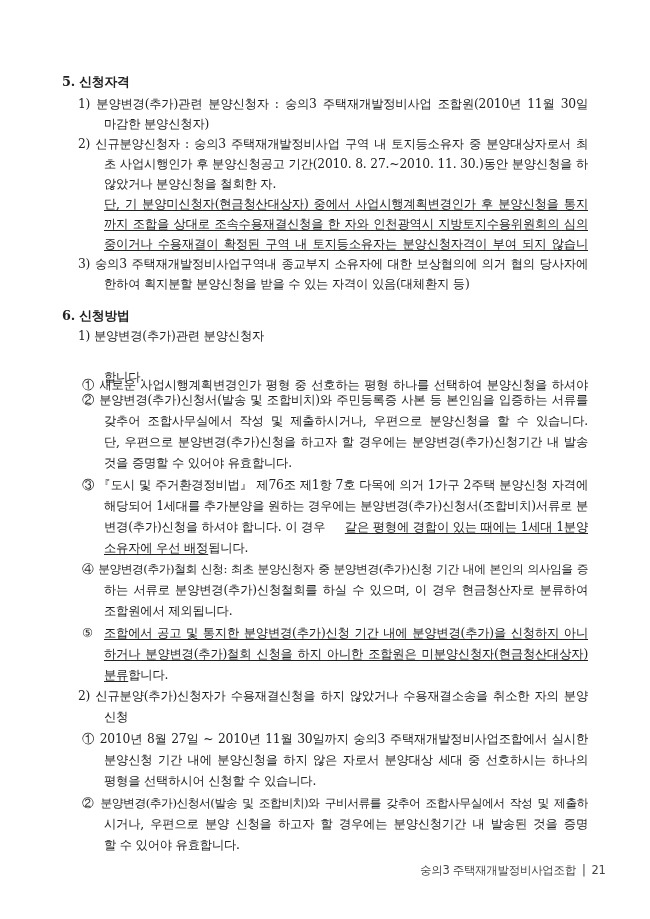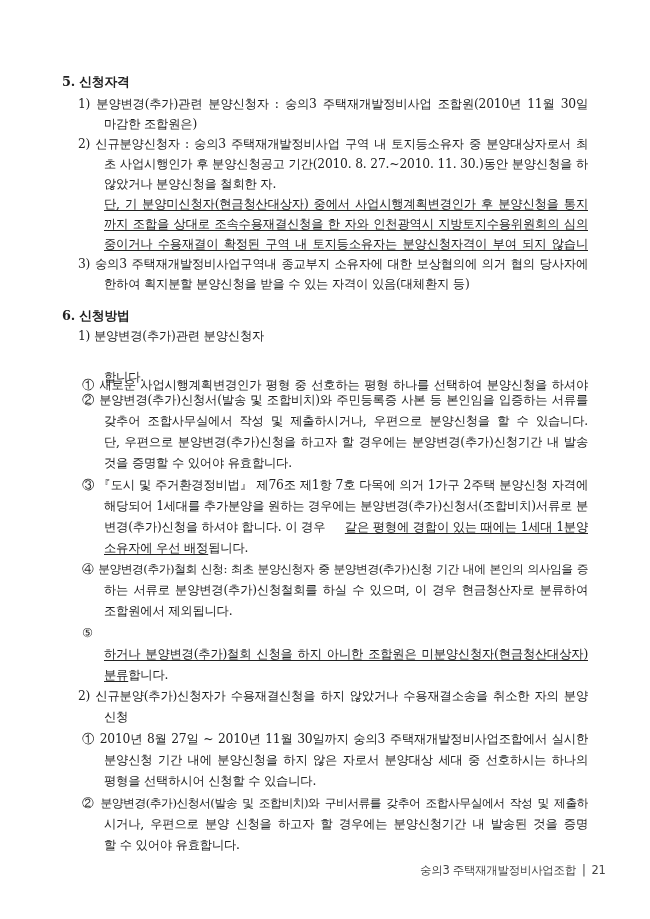--- a/index.html
+++ b/index.html
@@ -16,21 +16,21 @@
   .footer .sep { margin: 0 6px; }
 </style>
 </head>
 <body>
 
 <div class="page">
 
   <div class="line heading" style="left:62px; top:74px;">5. 신청자격</div>
 
   <div class="line just" style="left:78px; top:96px; width:510px;">1) 분양변경(추가)관련 분양신청자 : 숭의3 주택재개발정비사업 조합원(2010년 11월 30일</div>
-  <div class="line" style="left:104px; top:116px;">마감한 조합원은)</div>
+  <div class="line" style="left:104px; top:116px;">마감한 분양신청자)</div>
 
   <div class="line just" style="left:78px; top:136px; width:510px;">2) 신규분양신청자 : 숭의3 주택재개발정비사업 구역 내 토지등소유자 중 분양대상자로서 최</div>
   <div class="line just" style="left:104px; top:156px; width:484px;">초 사업시행인가 후 분양신청공고 기간(2010. 8. 27.~2010. 11. 30.)동안 분양신청을 하지</div>
   <div class="line" style="left:104px; top:176px;">않았거나 분양신청을 철회한 자.</div>
   <div class="line just u" style="left:104px; top:196px; width:484px;">단, 기 분양미신청자(현금청산대상자) 중에서 사업시행계획변경인가 후 분양신청을 통지한 날</div>
   <div class="line just u" style="left:104px; top:216px; width:484px;">까지 조합을 상대로 조속수용재결신청을 한 자와 인천광역시 지방토지수용위원회의 심의</div>
   <div class="line just u" style="left:104px; top:236px; width:484px;">중이거나 수용재결이 확정된 구역 내 토지등소유자는 분양신청자격이 부여 되지 않습니다.</div>
 
   <div class="line just" style="left:78px; top:256px; width:510px;">3) 숭의3 주택재개발정비사업구역내 종교부지 소유자에 대한 보상협의에 의거 협의 당사자에</div>
   <div class="line" style="left:104px; top:276px;">한하여 획지분할 분양신청을 받을 수 있는 자격이 있음(대체환지 등)</div>
@@ -54,20 +54,21 @@
   </div>
   <div class="line" style="left:104px; top:540px;">
     <span class="u">소유자에 우선 배정</span><span>됩니다.</span>
   </div>
 
   <div class="line just" style="left:82px; top:561px; width:506px; font-size:11.8px; letter-spacing:-0.5px;">④ 분양변경(추가)철회 신청: 최초 분양신청자 중 분양변경(추가)신청 기간 내에 본인의 의사임을 증명</div>
   <div class="line just" style="left:104px; top:582px; width:484px;">하는 서류로 분양변경(추가)신청철회를 하실 수 있으며, 이 경우 현금청산자로 분류하여</div>
   <div class="line" style="left:104px; top:603px;">조합원에서 제외됩니다.</div>
 
   <div class="line" style="left:82px; top:625px;">⑤</div>
+  <div class="line just u" style="left:104px; top:625px; width:484px;">조합에서 공고 및 통지한 분양변경(추가)신청 기간 내에 분양변경(추가)을 신청하지 아니</div>
   <div class="line just u" style="left:104px; top:646px; width:484px;">하거나 분양변경(추가)철회 신청을 하지 아니한 조합원은 미분양신청자(현금청산대상자)로</div>
   <div class="line" style="left:104px; top:667px;">
     <span class="u">분류</span><span>합니다.</span>
   </div>
 
   <div class="line just" style="left:78px; top:688px; width:510px;">2) 신규분양(추가)신청자가 수용재결신청을 하지 않았거나 수용재결소송을 취소한 자의 분양</div>
   <div class="line" style="left:104px; top:709px;">신청</div>
 
   <div class="line just" style="left:82px; top:731px; width:506px;">① 2010년 8월 27일 ~ 2010년 11월 30일까지 숭의3 주택재개발정비사업조합에서 실시한</div>
   <div class="line just" style="left:104px; top:752px; width:484px;">분양신청 기간 내에 분양신청을 하지 않은 자로서 분양대상 세대 중 선호하시는 하나의</div>

